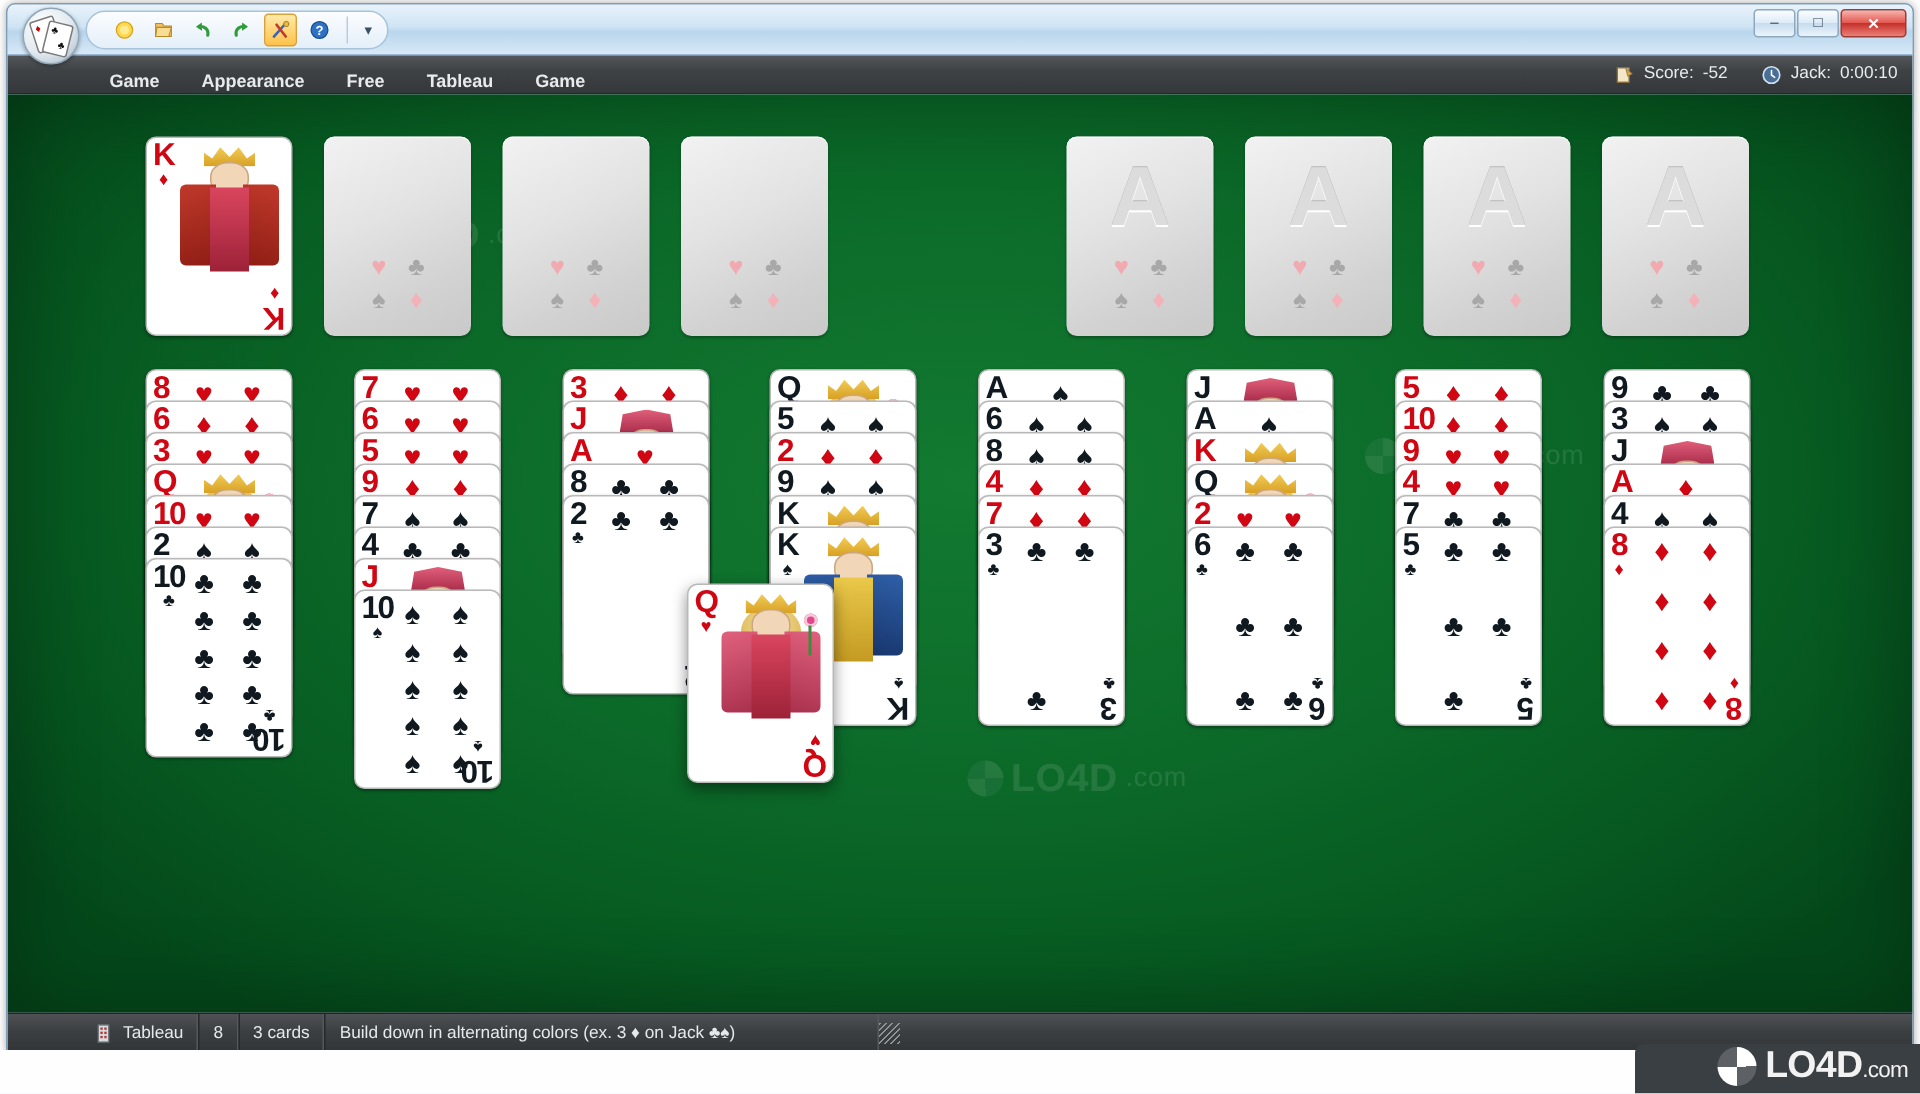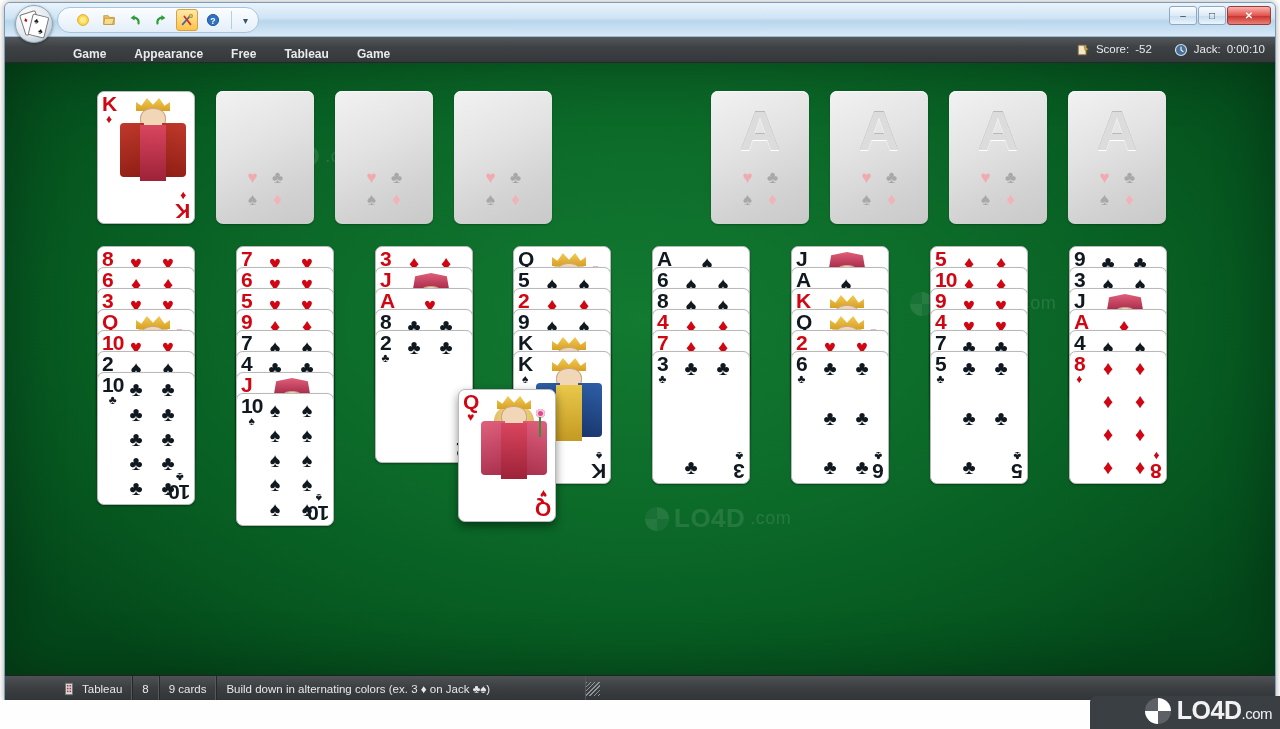--- a/index.html
+++ b/index.html
@@ -1212,21 +1212,21 @@
           <rect x="5.6" y="3.4" width="1.8" height="1.8" fill="#b2393a"></rect>
           <rect x="8.6" y="3.4" width="1.8" height="1.8" fill="#b2393a"></rect>
           <rect x="5.6" y="6.6" width="1.8" height="1.8" fill="#b2393a"></rect>
           <rect x="8.6" y="6.6" width="1.8" height="1.8" fill="#b2393a"></rect>
           <rect x="5.6" y="9.8" width="1.8" height="1.8" fill="#b2393a"></rect>
           <rect x="8.6" y="9.8" width="1.8" height="1.8" fill="#b2393a"></rect>
         </svg>
         <span>Tableau</span>
       </div>
       <div class="sb-cell">8</div>
-      <div class="sb-cell">9 cards</div>
+      <div class="sb-cell">3 cards</div>
       <div class="sb-cell" style="min-width:370px;">Build down in alternating colors (ex. 3 ♦ on Jack ♣♠)</div>
       <div class="sb-grip"></div>
     </div>
   </div>
 
   <div class="bottom-strip"></div>
   <div class="page-wm-bg"></div>
   <div class="page-wm">
     <div class="lens2"></div>
     <div class="txt">

